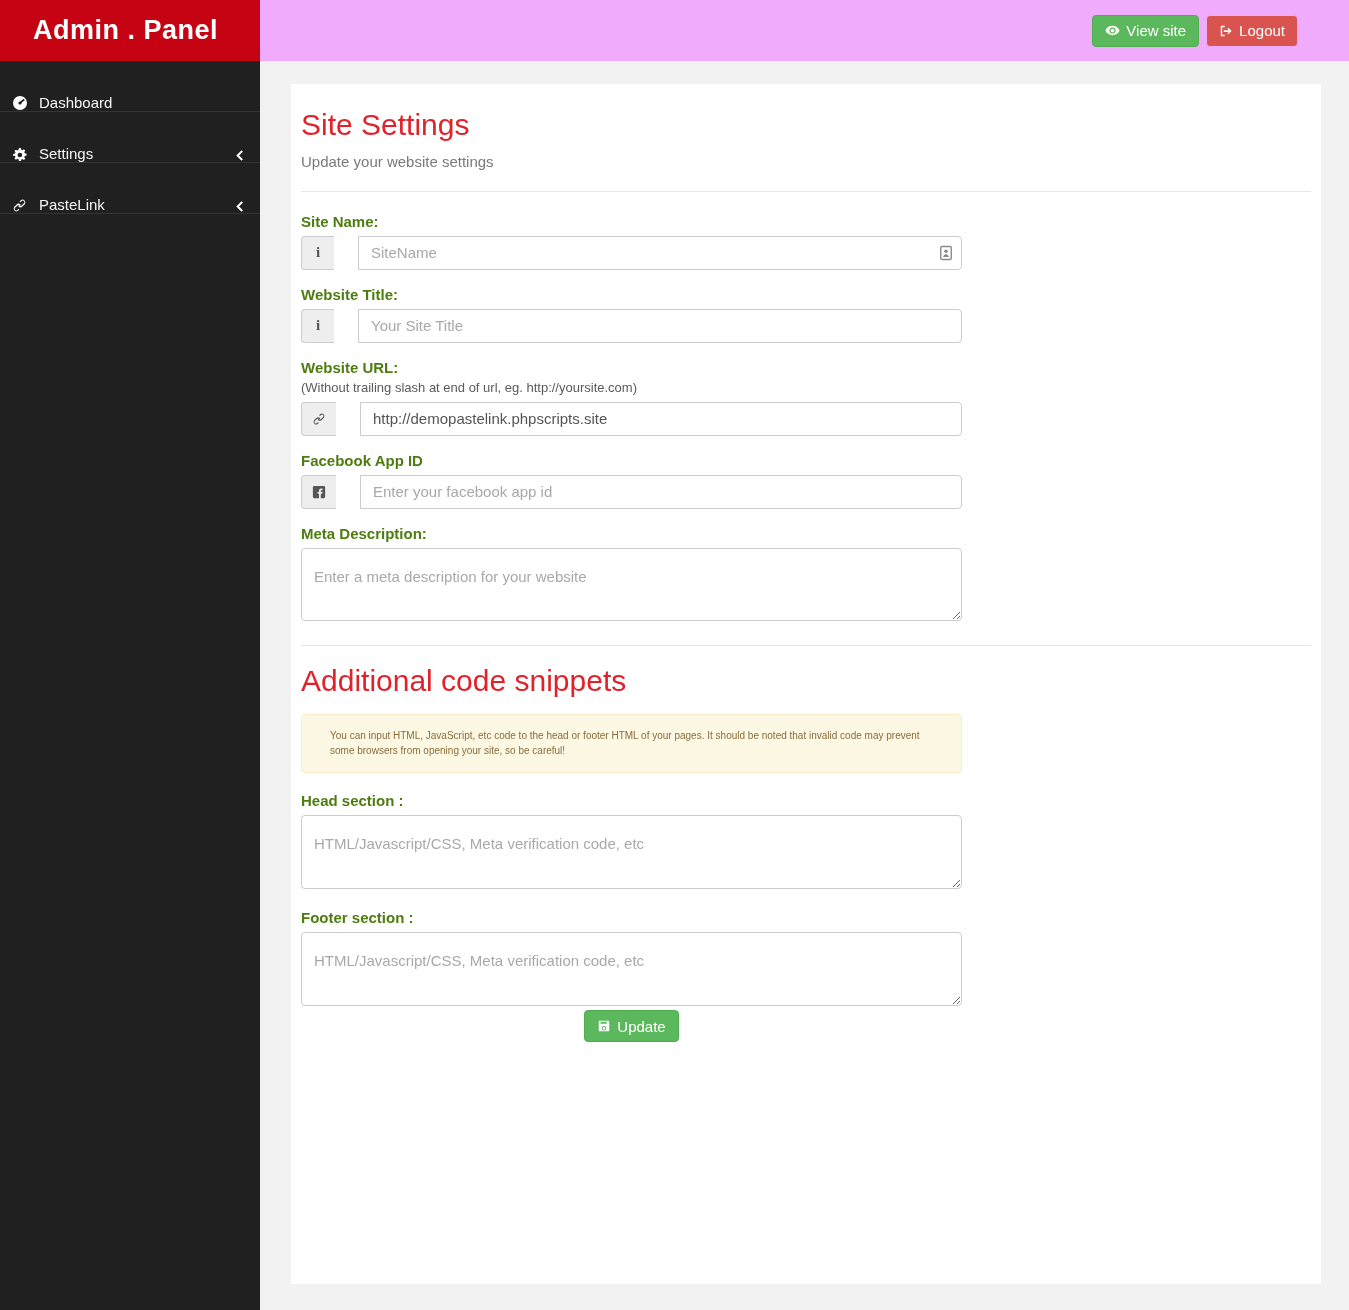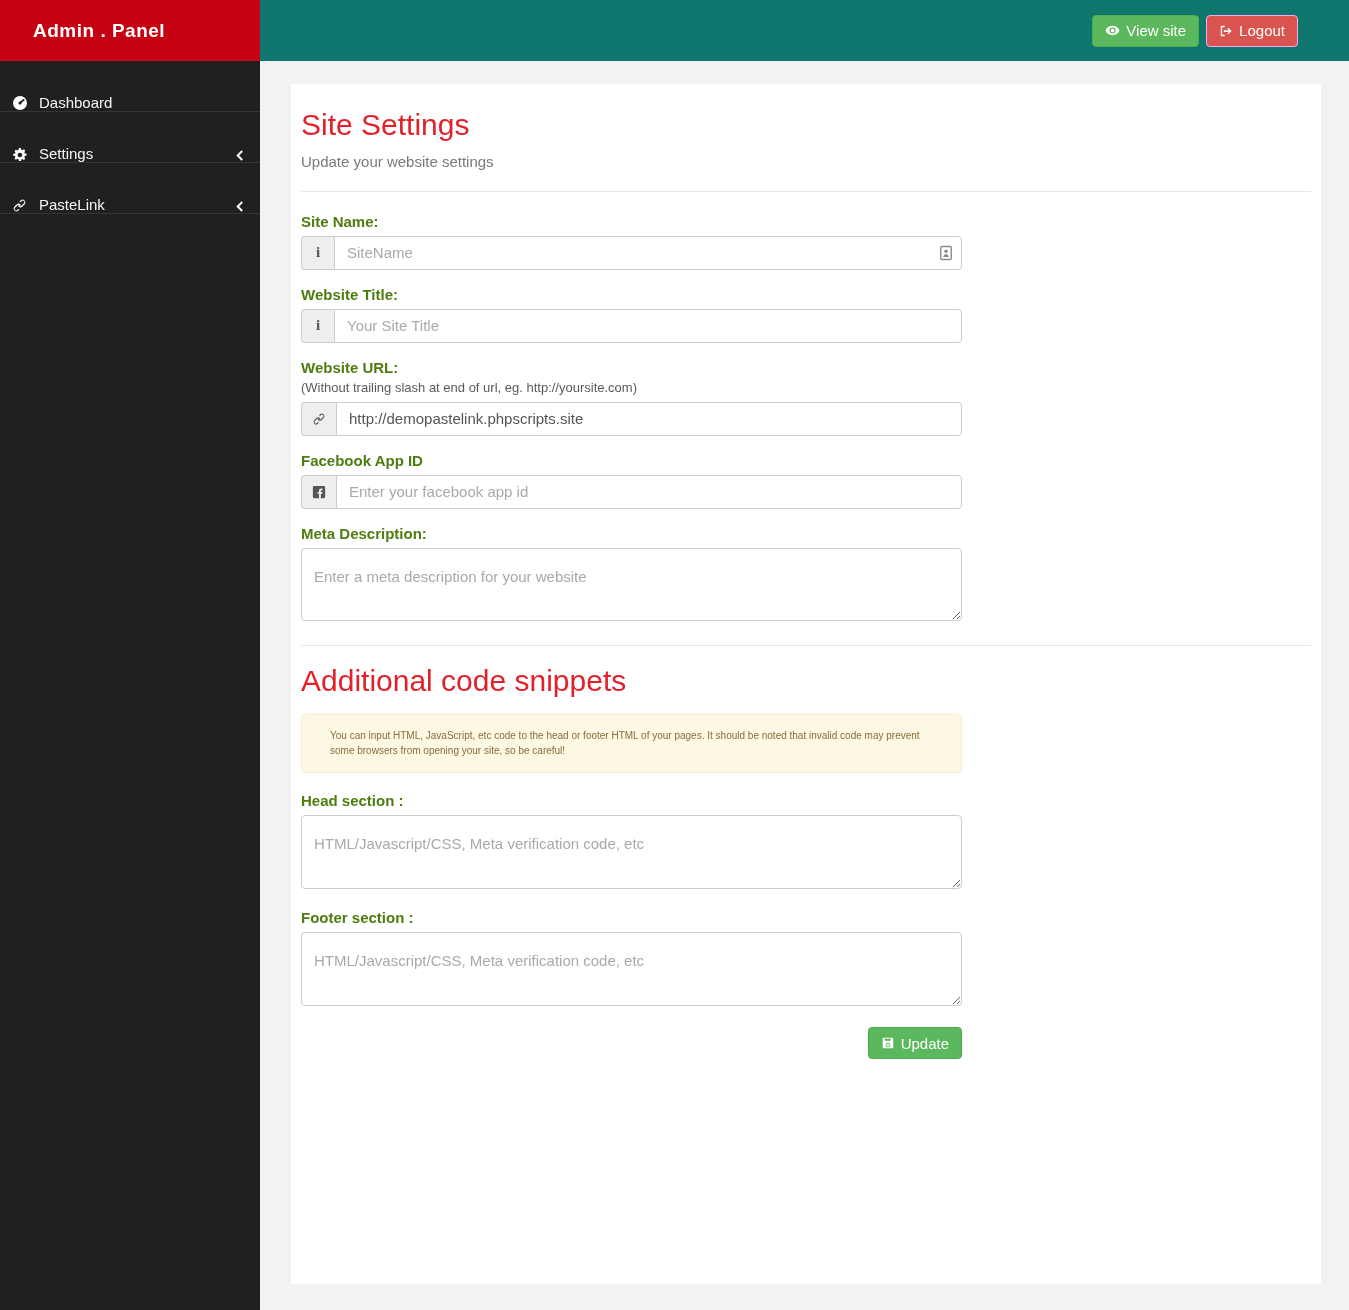--- a/index.html
+++ b/index.html
@@ -10,35 +10,35 @@
     background:#f2f2f2;
     color:#333;
   }
   .app { display:flex; width:1349px; height:1310px; }
 
   
   .sidebar { width:260px; flex:0 0 260px; background:#202020; }
   .brand {
     height:61px; background:#c60312; color:#fff;
     display:flex; align-items:center; padding-left:33px;
-    font-size:19px; font-weight:700; letter-spacing:.5px;
+    font-size:27px; font-weight:700; letter-spacing:.5px;
   }
   .nav-item {
     display:flex; align-items:flex-end; height:51px;
     padding:0 16px 0 12px; cursor:pointer;
     border-bottom:1px solid rgba(255,255,255,.09);
     color:#f5f5f5; font-size:15px;
   }
   .nav-icon { width:27px; display:flex; align-items:center; color:#fff; }
   .nav-chevron { margin-left:auto; display:flex; align-items:center; color:#fff; }
 
   
   .main { flex:1; display:flex; flex-direction:column; }
   .topbar {
-    height:61px; background:#0f766e; flex:0 0 61px;
+    height:61px; background:#f0abfc; flex:0 0 61px;
     display:flex; align-items:center; justify-content:flex-end;
     padding-right:51px; gap:7px;
   }
   .btn {
     display:inline-flex; align-items:center; gap:6px;
     border-radius:4px; font-size:15px; color:#fff;
     padding:6px 12px; height:32px; cursor:pointer;
     font-family:"Liberation Sans", sans-serif;
   }
   .btn-green { background:#5cb85c; border:1px solid #4cae4c; }
@@ -73,21 +73,21 @@
   }
   .addon.info-glyph {
     font-family:"Liberation Serif", serif; font-weight:700;
     font-size:15px; font-style:normal;
   }
   .input-wrap { position:relative; flex:1; display:flex; }
   input.form-control {
     flex:1; width:100%; height:34px;
     border:1px solid #ccc; border-radius:0 4px 4px 0;
     padding:6px 12px; font-size:15px; color:#555;
-    font-family:"Liberation Sans", sans-serif; outline:none;
+    font-family:"Liberation Sans", sans-serif; outline:none;margin-left:24px;
   }
   input.form-control::placeholder { color:#a9a9a9; }
   .autofill-badge {
     position:absolute; right:9px; top:50%; transform:translateY(-50%);
     width:14px; height:16px; display:flex; align-items:center; cursor:pointer;
   }
   textarea.form-control {
     width:100%; height:74px; resize:both;
     border:1px solid #ccc; border-radius:4px;
     padding:19px 12px; font-size:15px; color:#555;
@@ -95,21 +95,21 @@
   }
   textarea.form-control::placeholder { color:#a9a9a9; }
   textarea.tall { height:73px; }
 
   .alert-warning {
     background:#fcf8e3; border:1px solid #faebcc; color:#8a6d3b;
     border-radius:4px; padding:14px 28px; font-size:10px; line-height:1.45;
     margin-bottom:19px;
   }
 
-  .actions { display:flex; justify-content:flex-end; margin-top:17px; }
+  .actions { display:flex; justify-content:center; }
 
   svg { display:block; }
 </style>
 </head>
 <body>
 
 <div class="app">
 
   <aside class="sidebar">
     <div class="brand">

